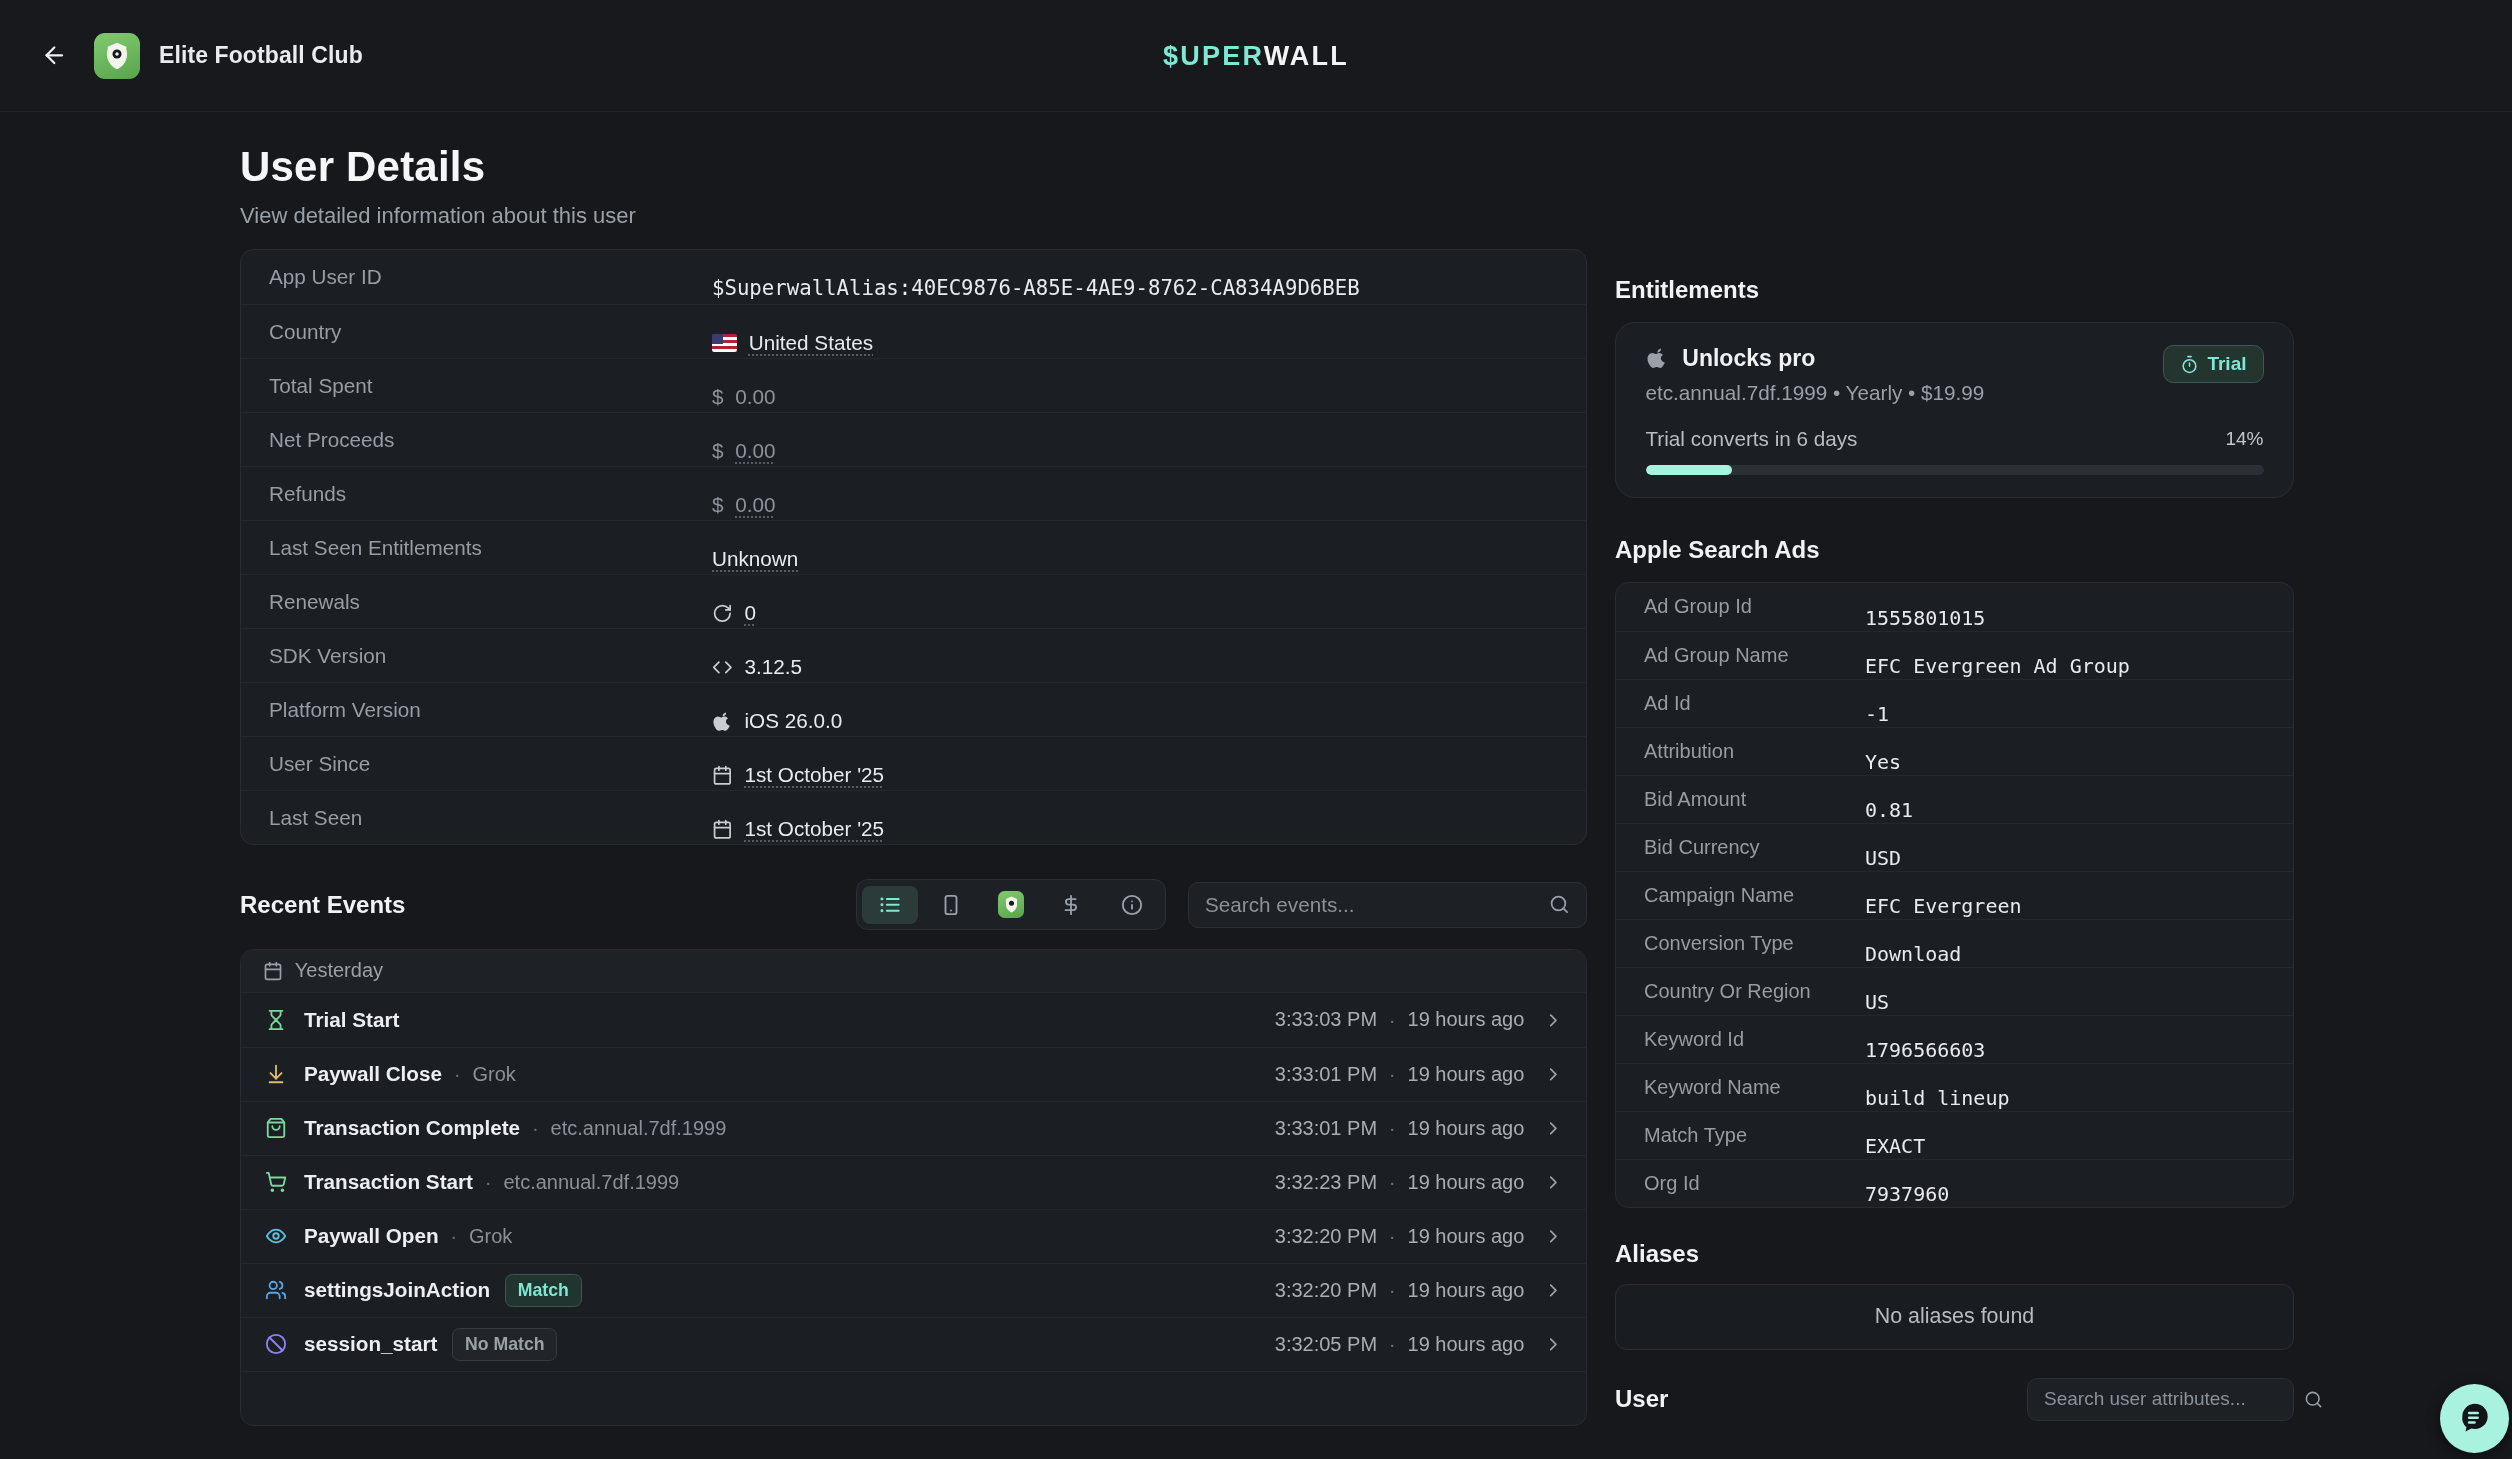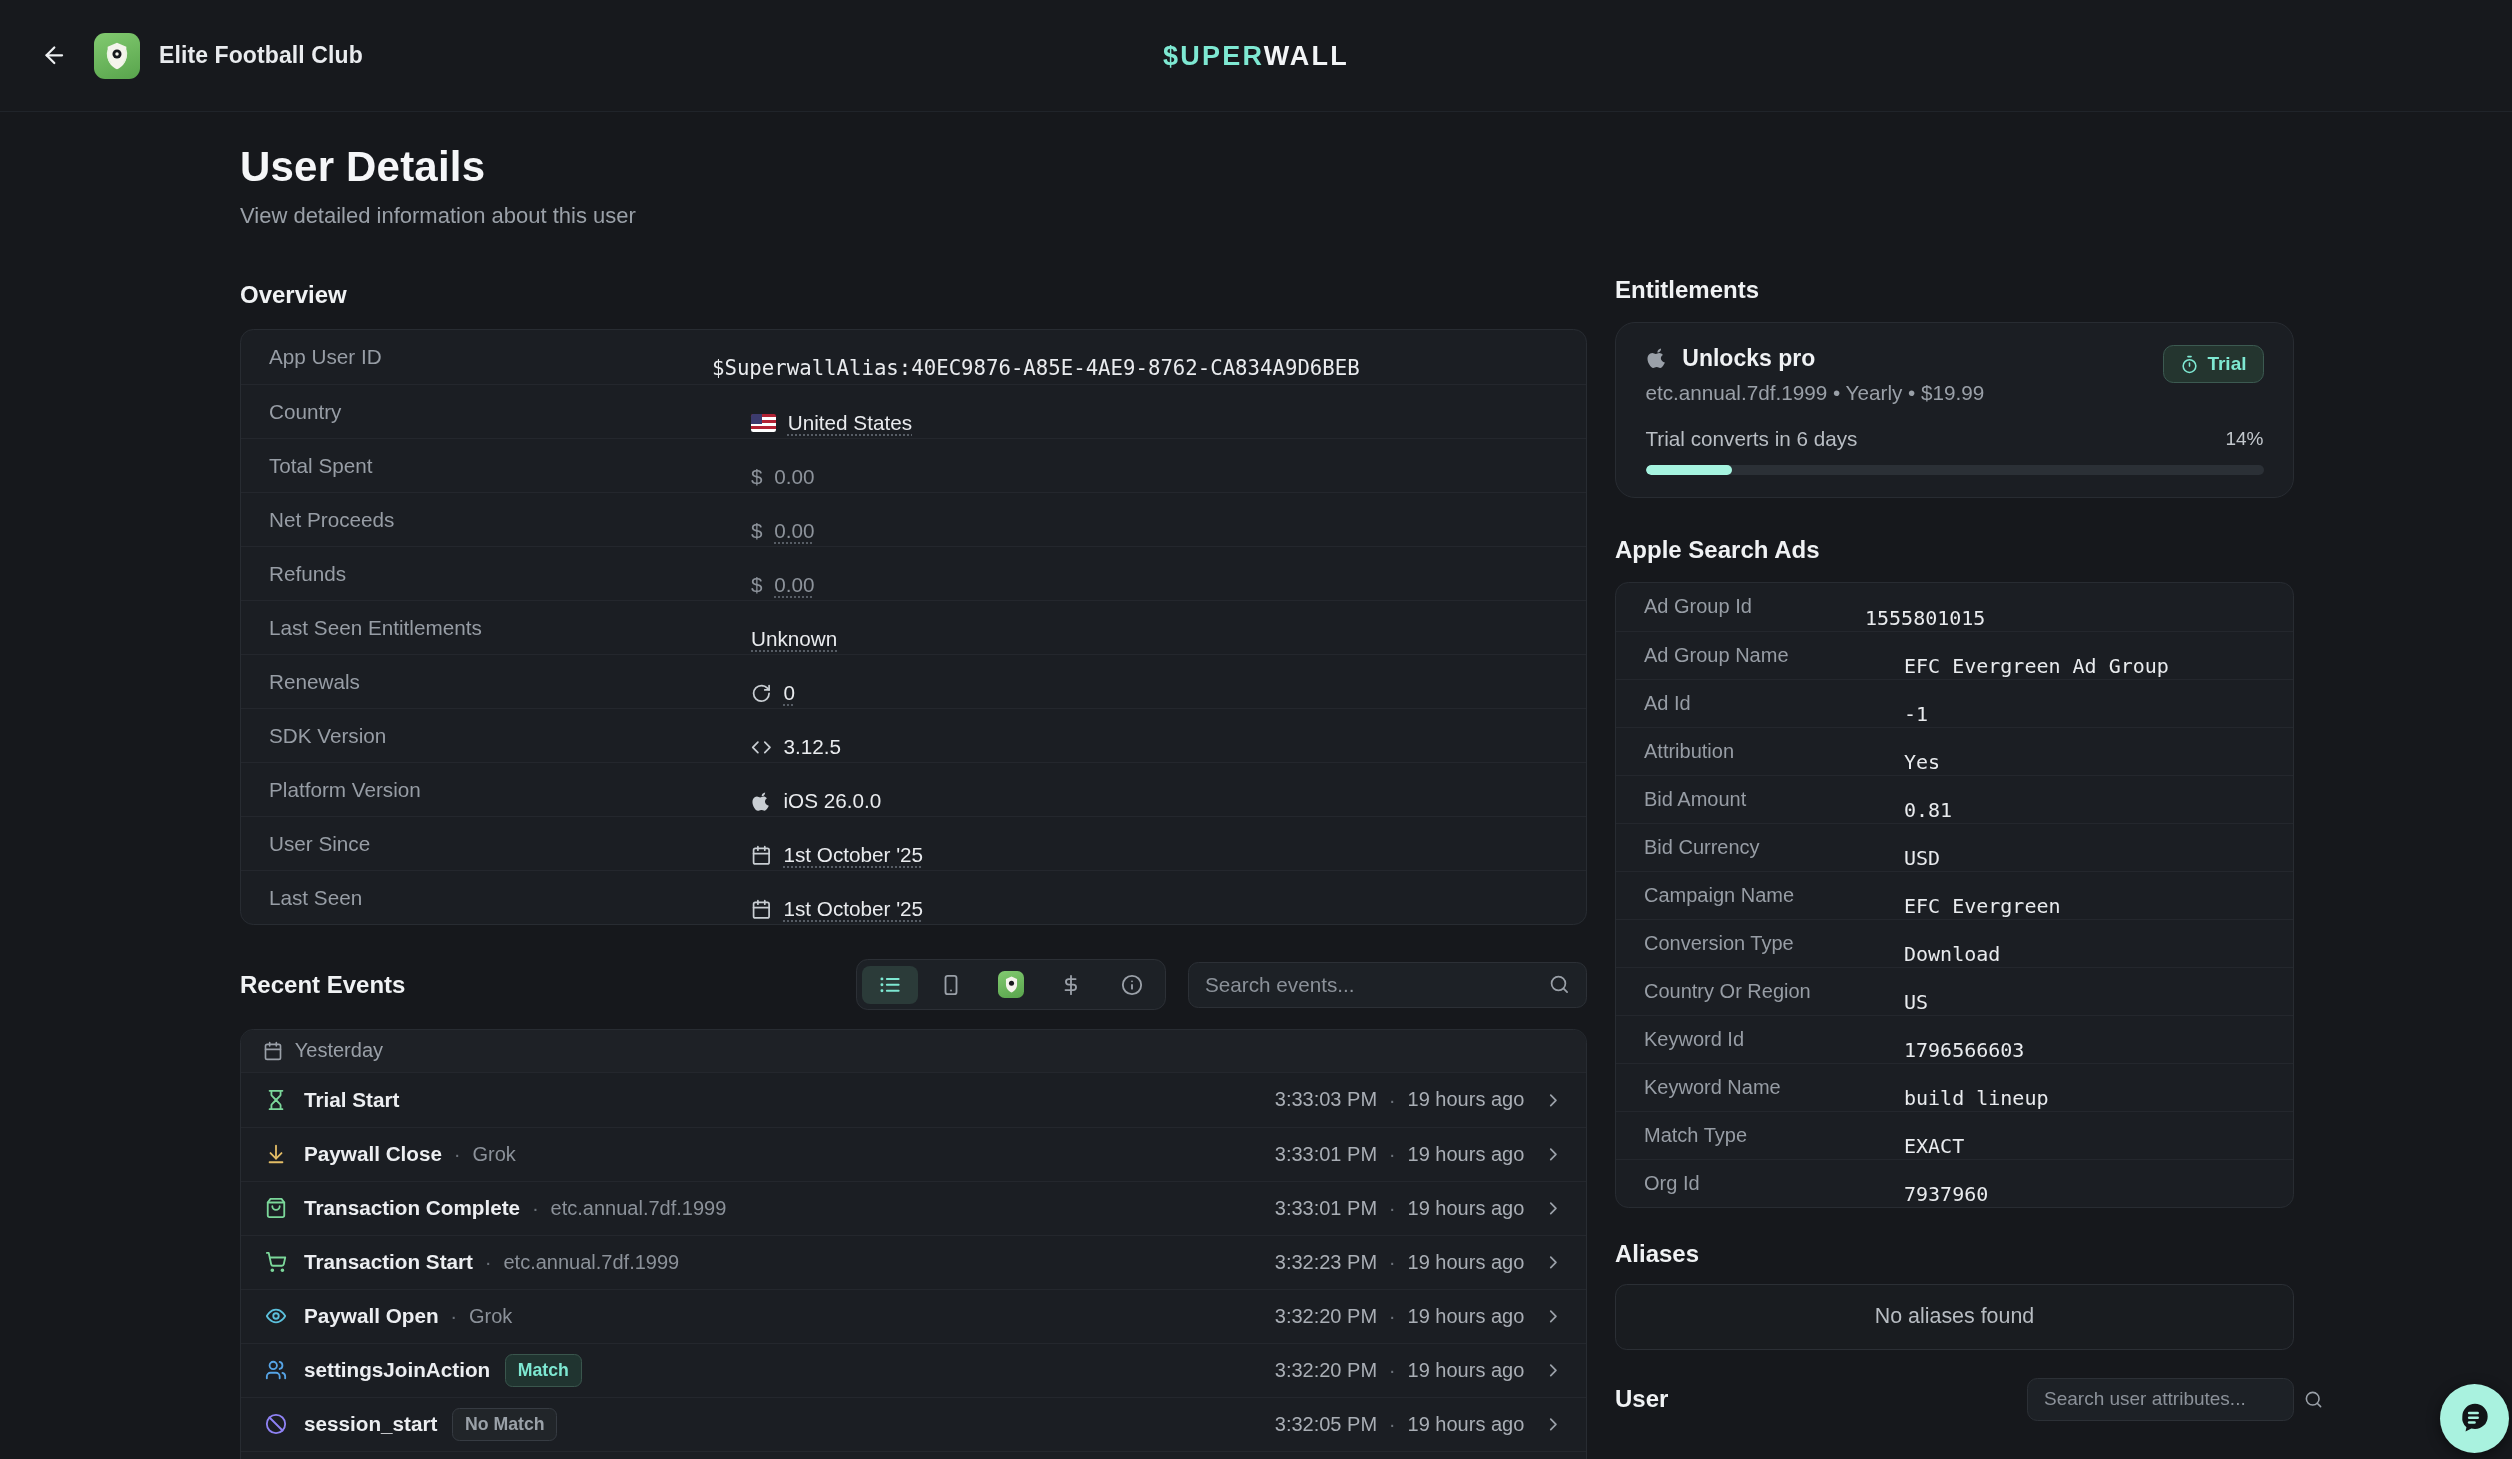--- a/index.html
+++ b/index.html
@@ -30,21 +30,21 @@
   .main { position:absolute; left:240px; top:99px; width:1347px; }
   .side { position:absolute; left:1615px; top:99px; width:679px; }
 
   h1 { font-size:42px; font-weight:700; margin-top:44px; letter-spacing:0.2px; color:#f5f6f8; }
   .subtitle { font-size:22px; color:#9aa0a8; margin-top:11.8px; }
   .section-h { font-size:24px; font-weight:600; color:#f0f2f4; }
 
   
   .card { background:#1b1e23; border:1.5px solid #282c32; border-radius:13.3px; overflow:hidden; }
   .trow { display:flex; align-items:center; min-height:54px; padding:0 28px; }
-  .trow + .trow { border-top:0.7px solid #24272d;gap:39px; }
+  .trow + .trow { border-top:0.7px solid #24272d; }
   .tlabel { flex:0 0 443px; font-size:20.7px; color:#979da5; }
   .tvalue { font-size:20.7px; color:#e9ebee; font-weight:500; display:flex; align-items:center; gap:11.8px;margin-top:22px; }
   .mono { font-family:"DejaVu Sans Mono", monospace; font-weight:400; font-size:20.7px; }
   .dotted { text-decoration:underline dotted #565c64 1.8px; text-underline-offset:5.2px; }
   .gray { color:#8d939b; font-weight:400; }
   .vicon { color:#c9ced3; display:flex; }
   .vicon.dim { color:#9aa0a8; }
   .flag { width:25px; height:17.7px; border-radius:2.2px; overflow:hidden; position:relative; background:
           repeating-linear-gradient(#b22234 0 3px,#fff 3px 5.9px); }
   .flag::after { content:""; position:absolute; left:0; top:0; width:11px; height:9.6px; background:#3c3b6e; }
@@ -136,21 +136,20 @@
   <div class="topbar-title">Elite Football Club</div>
   <div class="logo">
     <span class="mint">$UPER</span><span class="white">WALL</span>
   </div>
 </header>
 
 <div class="main">
   <h1>User Details</h1>
   <div class="subtitle">View detailed information about this user</div>
 
-  <div class="section-h" style="margin-top:52px;">Overview</div>
 
   <div class="card" style="margin-top:20.7px;">
     <div class="trow">
       <div class="tlabel">App User ID</div>
       <div class="tvalue mono">$SuperwallAlias:40EC9876-A85E-4AE9-8762-CA834A9D6BEB</div>
     </div>
     <div class="trow">
       <div class="tlabel">Country</div>
       <div class="tvalue">
           <span class="flag"></span>

